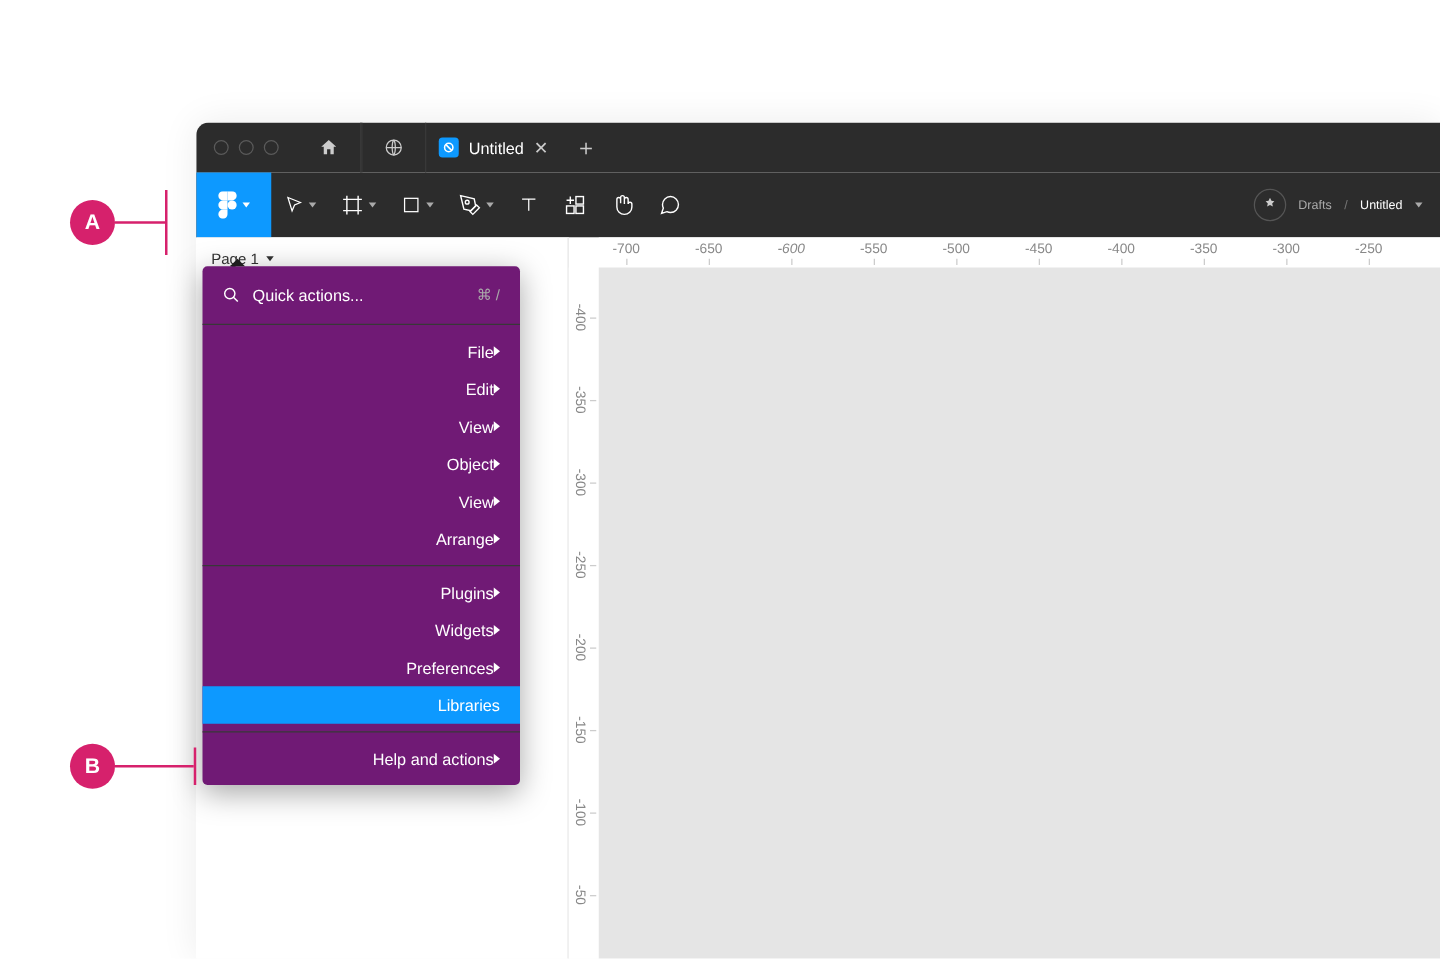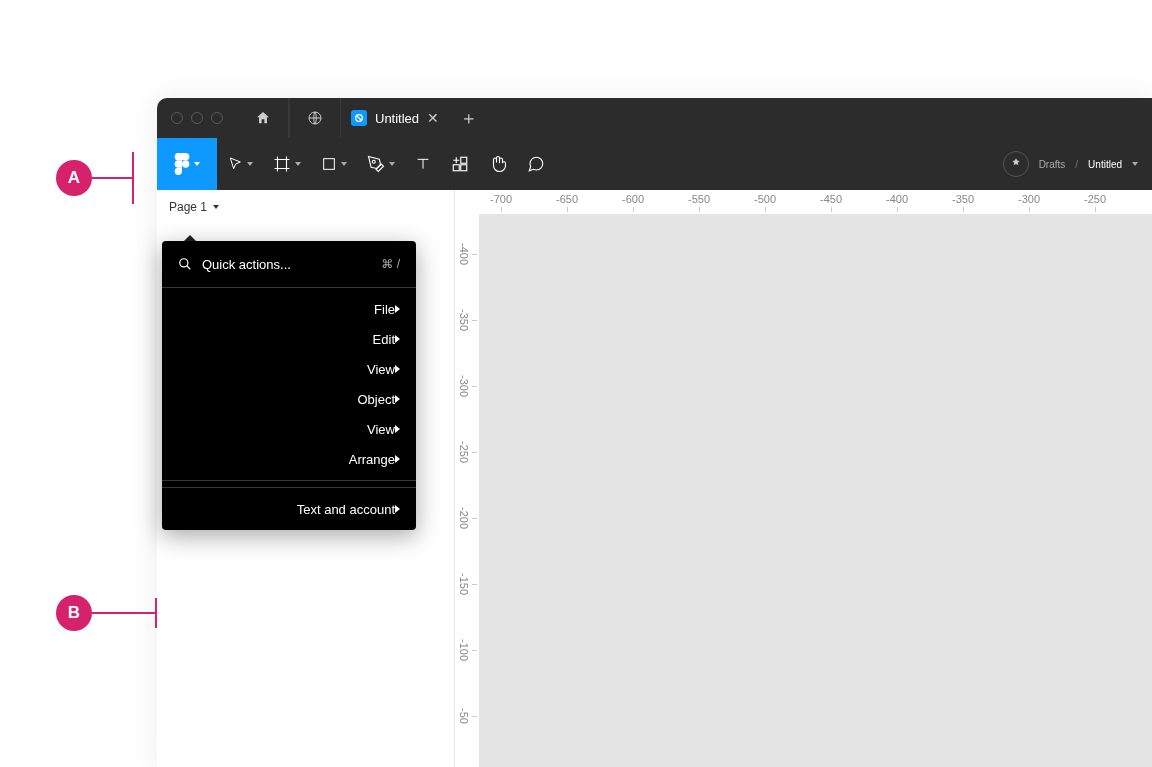--- a/index.html
+++ b/index.html
@@ -193,27 +193,26 @@
   position: absolute;
   top: 24px; left: 24px; right: 0; bottom: 0;
   background: #e5e5e5;
 }
 
 .dropdown {
   position: absolute;
   left: 162px;
   top: 213px;
   width: 254px;
-  background: #000000;
+  background: #701a75;
   border-radius: 4px;
   box-shadow: 0 6px 24px rgba(0,0,0,0.35);
   color: #fff;
   font-size: 13px;
   padding: 6px 0;
-  margin-top: 28px;
 }
 .dropdown::before {
   content: "";
   position: absolute;
   top: -6px;
   left: 22px;
   width: 0; height: 0;
   border-left: 6px solid transparent;
   border-right: 6px solid transparent;
   border-bottom: 6px solid #1e1e1e;
@@ -379,21 +378,21 @@
     <div class="left-panel">
       <div class="panel-row">
         <span>Page 1</span>
         <span class="chev" style="border-top-color:#333"></span>
       </div>
     </div>
     <div class="canvas-area">
       <div class="ruler-top" id="ruler-top">
           <div class="ruler-mark" style="left: 22px;">-700<div class="ruler-tick"></div></div>
           <div class="ruler-mark" style="left: 88px;">-650<div class="ruler-tick"></div></div>
-          <div class="ruler-mark" style="left: 154px;">-600<div class="ruler-tick"></div></div>
+          <div class="ruler-mark" style="left: 154px; font-style: italic;">-600<div class="ruler-tick"></div></div>
           <div class="ruler-mark" style="left: 220px;">-550<div class="ruler-tick"></div></div>
           <div class="ruler-mark" style="left: 286px; text-align: center;">-500<div class="ruler-tick"></div></div>
           <div class="ruler-mark" style="left: 352px;">-450<div class="ruler-tick"></div></div>
           <div class="ruler-mark" style="left: 418px;">-400<div class="ruler-tick"></div></div>
           <div class="ruler-mark" style="left: 484px;">-350<div class="ruler-tick"></div></div>
           <div class="ruler-mark" style="left: 550px;">-300<div class="ruler-tick"></div></div>
           <div class="ruler-mark" style="left: 616px;">-250<div class="ruler-tick"></div></div>
         </div>
       <div class="ruler-left" id="ruler-left">
           <div class="vmark" style="top: 40px;">-400</div>
@@ -440,24 +439,41 @@
       <div class="dd-row dd-item">
         <span>View</span>
         <span class="arrow"></span>
       </div>
       <div class="dd-row dd-item">
         <span>Arrange</span>
         <span class="arrow"></span>
       </div>
     </div>
   <div class="dd-divider"></div>
+  <div id="menu-g2">
+      <div class="dd-row dd-item">
+        <span>Plugins</span>
+        <span class="arrow"></span>
+      </div>
+      <div class="dd-row dd-item">
+        <span>Widgets</span>
+        <span class="arrow"></span>
+      </div>
+      <div class="dd-row dd-item">
+        <span>Preferences</span>
+        <span class="arrow"></span>
+      </div>
+      <div class="dd-row dd-item highlight">
+        <span>Libraries</span>
+      </div>
+    </div>
   <div class="dd-divider"></div>
   <div id="menu-g3">
       <div class="dd-row dd-item">
-        <span>Text and account</span>
+        <span>Help and actions</span>
         <span class="arrow"></span>
       </div>
     </div>
 </div>
 
 <div class="callout" style="left:56px; top:152px;">
   <div class="badge">A</div>
   <div class="line" style="width:40px"></div>
   <div class="bracket" style="height:52px"></div>
 </div>

